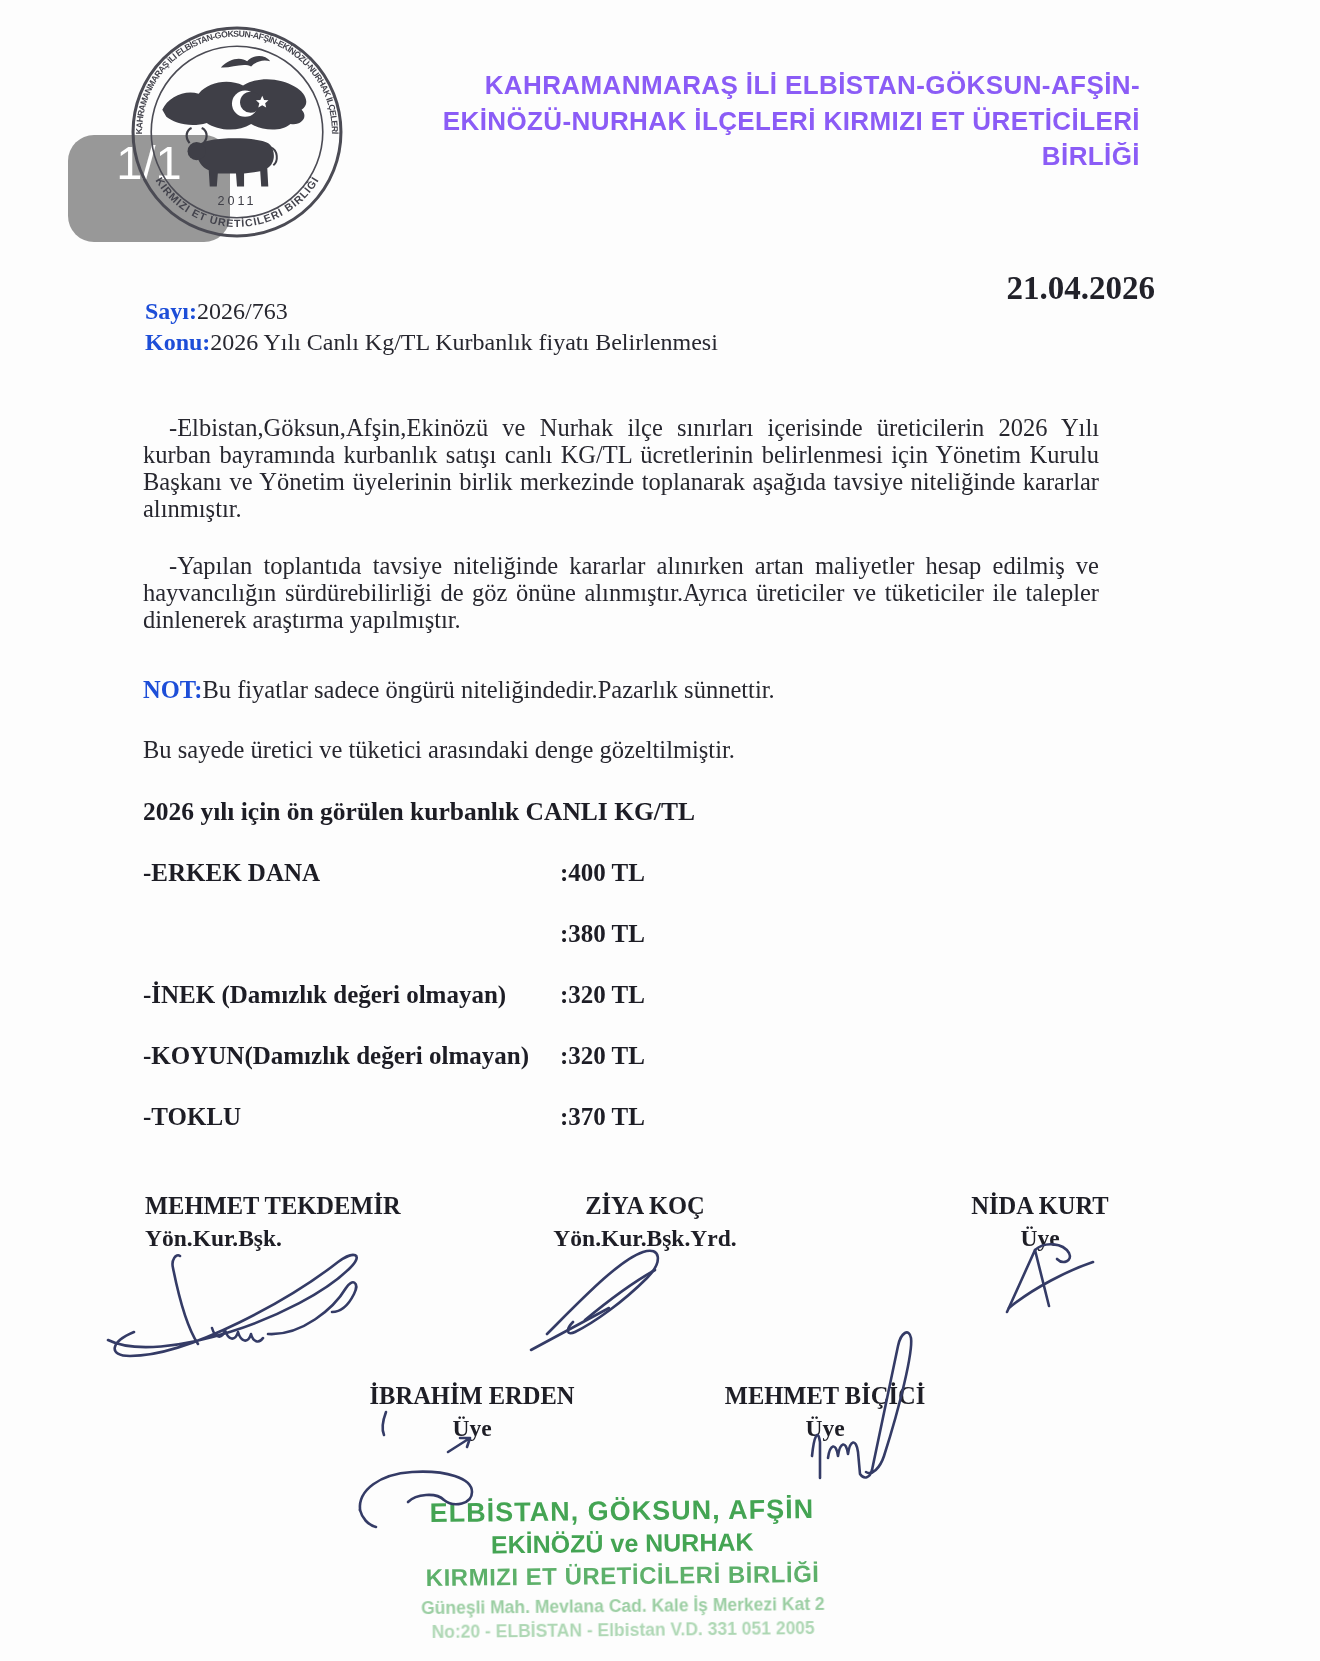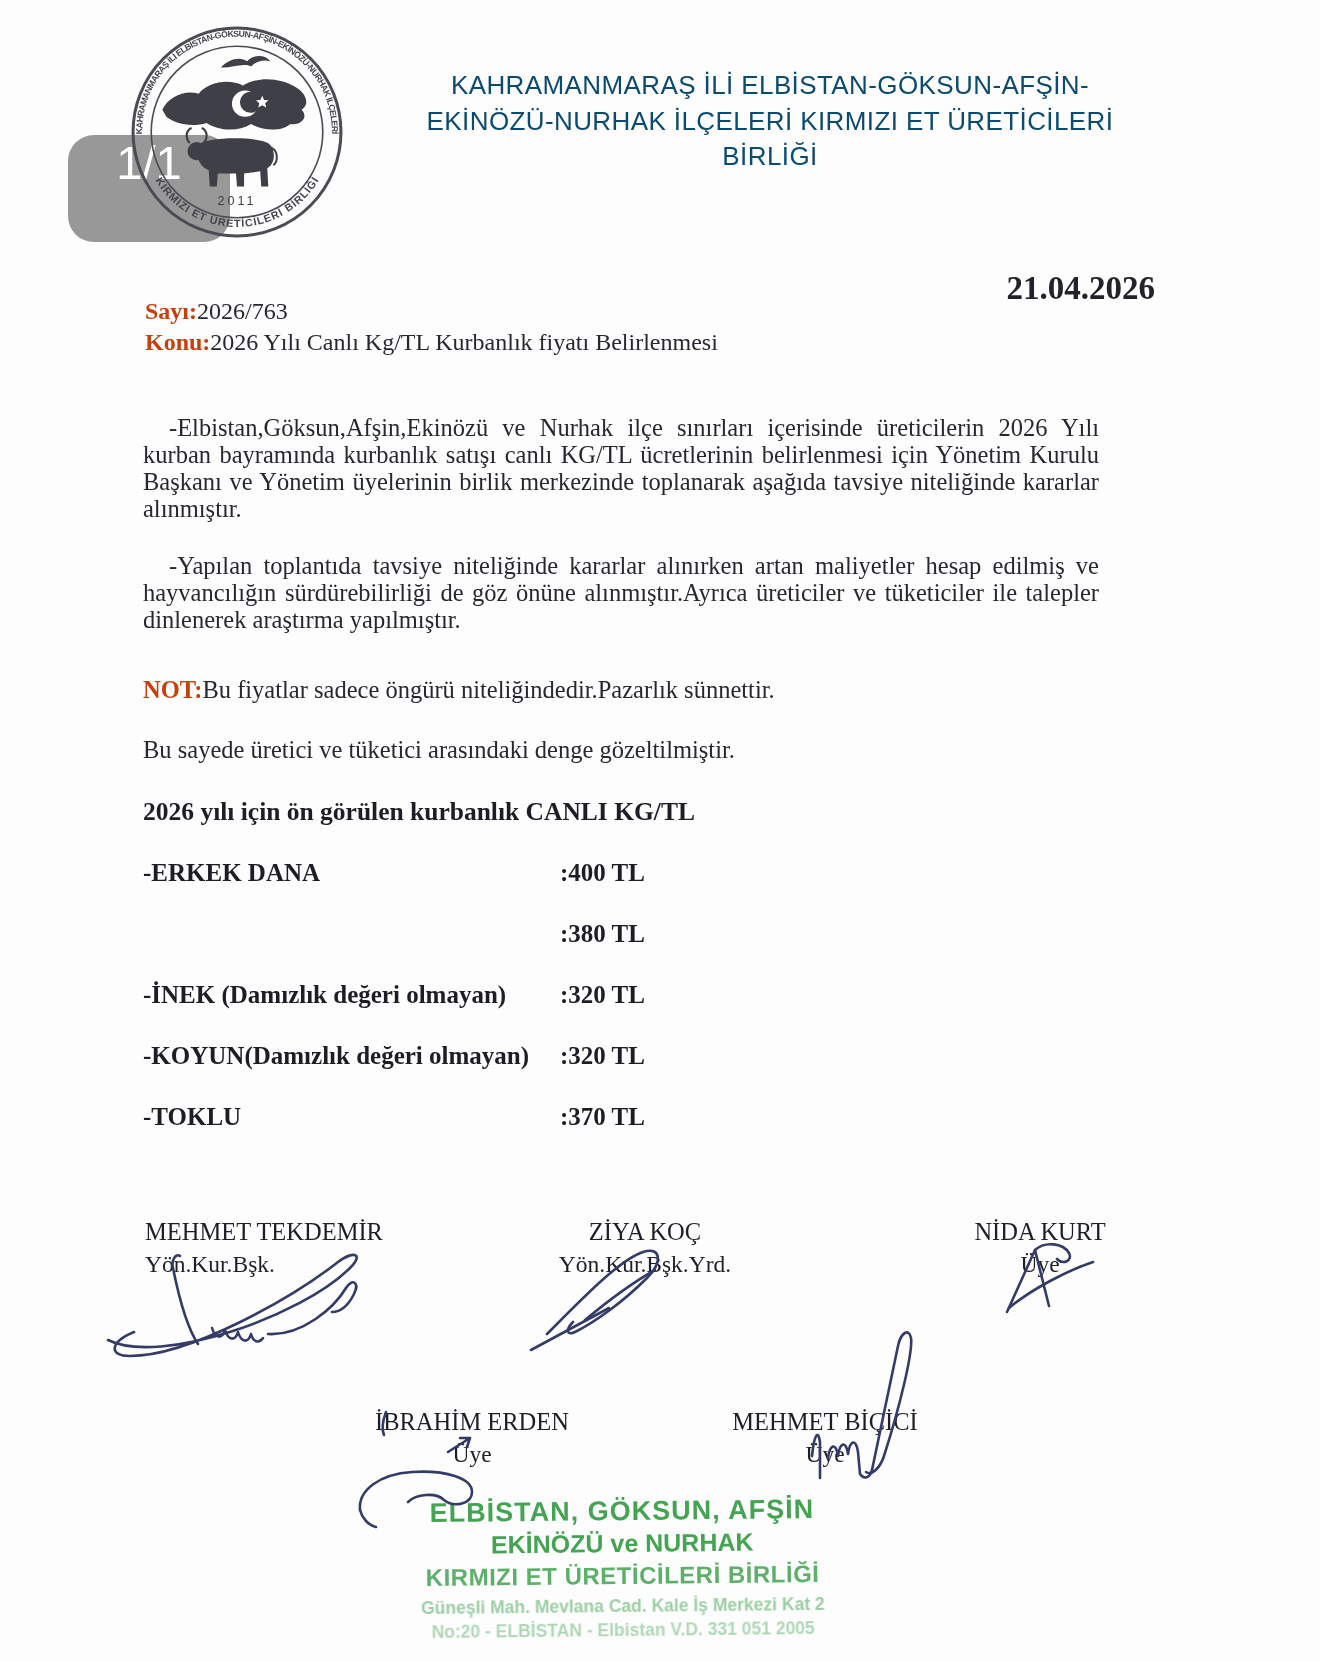--- a/index.html
+++ b/index.html
@@ -3,36 +3,36 @@
 <meta charset="utf-8">
 <style>
   html,body{margin:0;padding:0;background:#ffffff;}
   .page{position:relative;width:1320px;height:1661px;background:#fdfdfd;overflow:hidden;
         font-family:"Liberation Serif",serif;color:#27272f;}
   
   .badge{position:absolute;left:68px;top:88px;width:162px;height:107px;border-radius:26px;
          background:rgba(148,148,148,0.96);z-index:1;display:flex;align-items:flex-start;justify-content:center;
          color:#ffffff;font-family:"Liberation Sans",sans-serif;font-size:47px;font-weight:400;margin-top:47px;}
   .seal{position:absolute;left:128px;top:22px;width:218px;height:220px;z-index:2;}
-  .title{position:absolute;left:400px;top:68px;width:740px;text-align:center;z-index:3;
-         font-family:"Liberation Sans",sans-serif;font-weight:400;font-size:26px;line-height:35.5px;
-         color:#0c4a6e;letter-spacing:0.4px;}
+  .title{position:absolute;left:400px;top:68px;width:740px;text-align:right;z-index:3;
+         font-family:"Liberation Sans",sans-serif;font-weight:700;font-size:26px;line-height:35.5px;
+         color:#8b5cf6;letter-spacing:0.4px;}
   .date{position:absolute;left:850px;top:270px;width:305px;text-align:right;
         font-weight:bold;font-size:33px;color:#22222a;}
   .meta{position:absolute;left:145px;top:296px;font-size:24px;line-height:31px;color:#27272f;}
-  .b{font-weight:bold;color:#c2410c;}
+  .b{font-weight:bold;color:#1d4ed8;}
   .para{position:absolute;left:143px;width:956px;text-align:justify;font-size:24.5px;line-height:27px;}
   .p1{top:414px;text-indent:26px;}
   .p2{top:552px;text-indent:26px;}
   .notline{position:absolute;left:143px;top:676px;font-size:24.5px;}
   .balance{position:absolute;left:143px;top:736px;font-size:24.5px;}
   .heading{position:absolute;left:143px;top:797px;font-size:25.5px;font-weight:bold;color:#1d1d25;}
   .price-row{position:absolute;left:143px;width:720px;font-size:25px;font-weight:bold;color:#1d1d25;}
   .price-row .val{position:absolute;left:417px;}
-  .sig{position:absolute;font-weight:normal;color:#1e1e26;margin-top:26px;}
+  .sig{position:absolute;font-weight:bold;color:#1e1e26;}
   .sig .nm{font-size:24.5px;}
   .sig .tt{font-size:23.5px;margin-top:5px;}
   .left{text-align:left;} .center{text-align:center;}
   .ink{position:absolute;z-index:4;}
   .ink path,.ink line{fill:none;stroke:#343b66;stroke-width:2.6;stroke-linecap:round;stroke-linejoin:round;}
   .stamp{position:absolute;left:400px;top:1496px;width:445px;text-align:center;z-index:3;
          font-family:"Liberation Sans",sans-serif;font-weight:bold;transform:rotate(-0.6deg);}
   .stamp-l1{font-size:27px;letter-spacing:1px;opacity:.95;}
   .stamp-l2{font-size:25px;margin-top:2px;opacity:.95;}
   .stamp-l3{font-size:24px;margin-top:4px;letter-spacing:0.5px;opacity:.82;}

